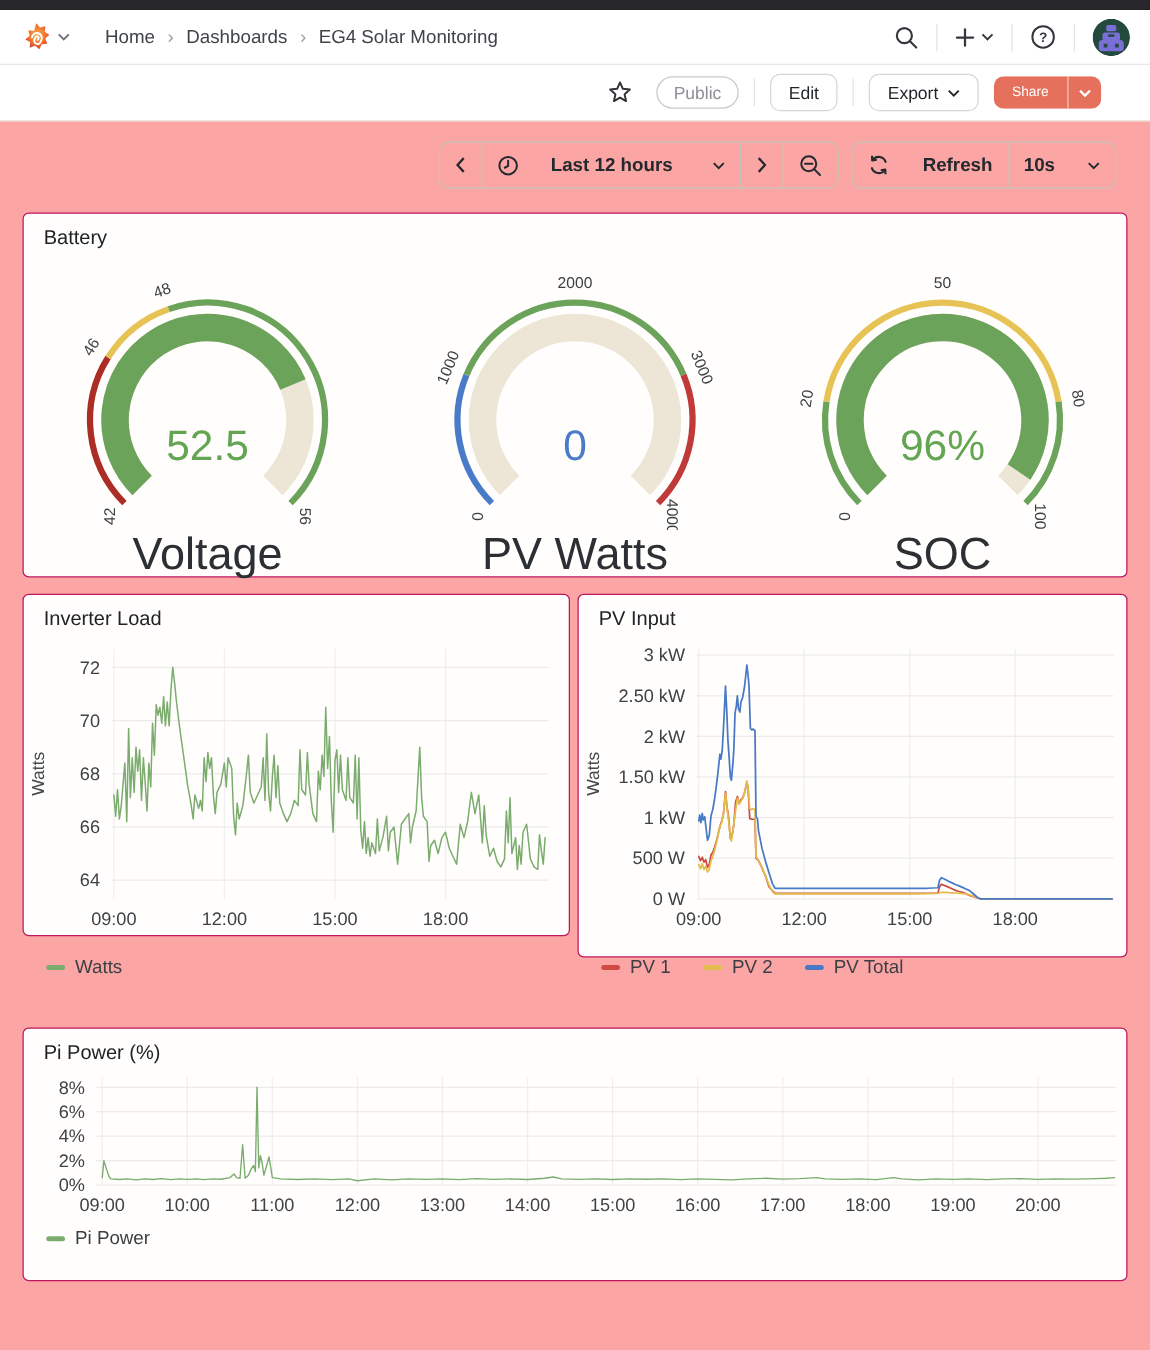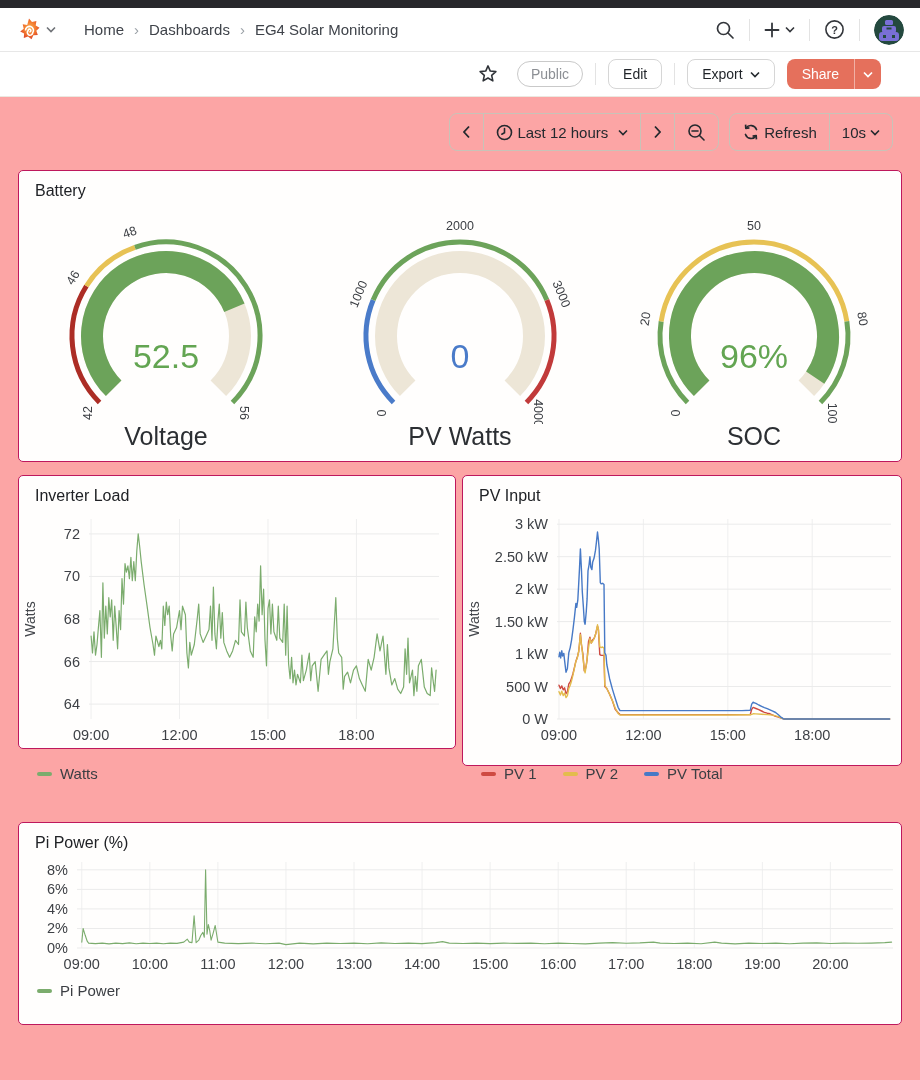--- a/index.html
+++ b/index.html
@@ -31,45 +31,45 @@
   .pill-badge {
     border:1px solid #c9c9c9; color:#8c8f94; border-radius:15px; font-size:14px;
     padding:4px 13px; background:#fff;
   }
   .btn {
     border:1px solid #d6d6d6; background:#fff; color:#1f2328; border-radius:8px;
     font-size:14px; font-weight:500; padding:6px 14px; display:flex; align-items:center; gap:7px;
     cursor:pointer; font-family:inherit;
   }
   .share-btn { display:flex; border-radius:8px; overflow:hidden; cursor:pointer; }
-  .share-main { background:#e5705c; color:#fff; font-size:14px; font-weight:500; padding:7px 15px; }
+  .share-main { background:#e5705c; color:#fff; font-size:11px; font-weight:500; padding:7px 15px; }
   .share-caret { background:#e5705c; border-left:1px solid rgba(255,255,255,.45); color:#fff;
     display:flex; align-items:center; padding:0 8px; }
   
   .timebar {
     position:absolute; left:0; top:112px; width:920px; height:40px;
     display:flex; align-items:center; justify-content:flex-end; gap:10px; padding:0 27px;
   }
   .tgroup {
     display:flex; align-items:stretch; border:1px solid #c8c3b8; border-radius:8px; height:38px;
     overflow:hidden; background:transparent;
   }
   .tseg {
-    display:flex; align-items:center; gap:4px; padding:0 12px; font-size:15px; font-weight:400;
+    display:flex; align-items:center; gap:26px; padding:0 12px; font-size:15px; font-weight:700;
     color:#24292e; cursor:pointer;
   }
   .tseg + .tseg { border-left:1px solid #c8c3b8; }
   
   .panel {
     position:absolute; background:#fffefd; border:1px solid #be185d; border-radius:5px;
   }
   .panel-title { font-size:16px; font-weight:500; color:#202226; padding:11px 16px 2px; cursor:pointer; }
   .gauges-row { display:flex; justify-content:space-around; align-items:flex-start; padding-top:14px; }
   .gauge-col { display:flex; flex-direction:column; align-items:center; width:294px; }
-  .gauge-title { font-size:25px; font-weight:500; color:#2c2f33; margin-top:-2px; text-align:center; }
+  .gauge-title { font-size:36px; font-weight:500; color:#2c2f33; margin-top:-2px; text-align:center; }
   .legend { display:flex; gap:26px; padding:6px 0 0 18px; align-items:center; }
   .legend-item { display:flex; align-items:center; gap:8px; font-size:15px; color:#3b3e43; cursor:pointer; }
   .legend-swatch { width:15px; height:4px; border-radius:2px; display:inline-block; }
   svg text { font-family:"Liberation Sans", sans-serif; }
   .chart-svg { display:block; }
 </style>
 </head>
 <body>
 
 <div class="page">

